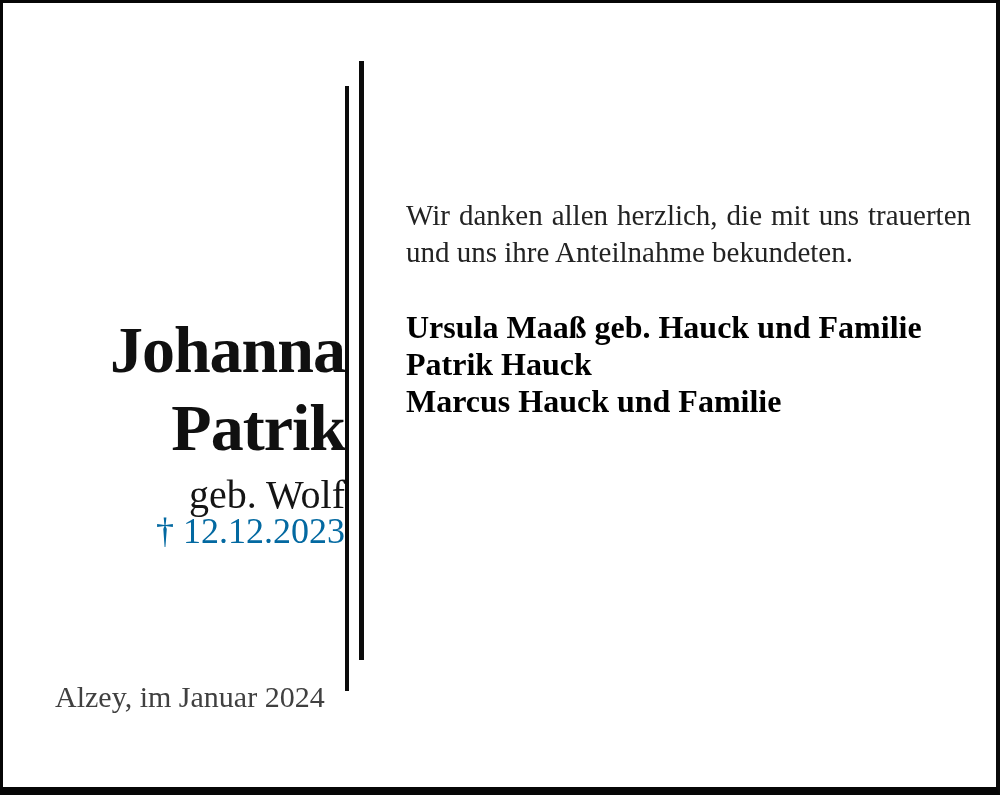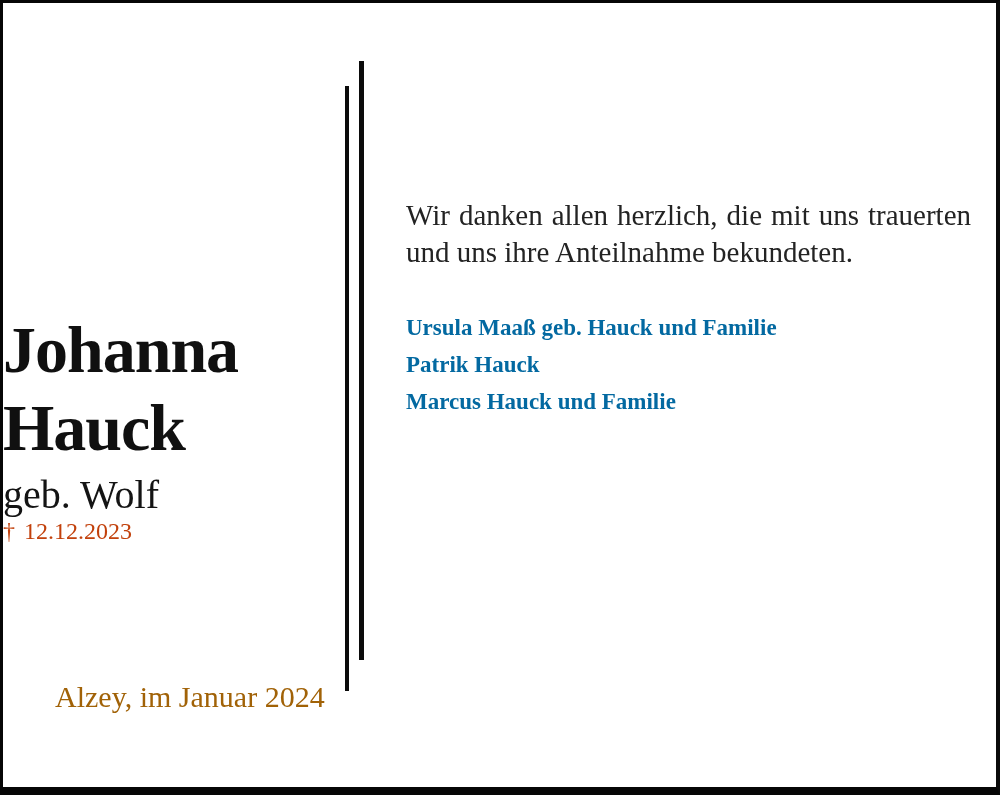--- a/index.html
+++ b/index.html
@@ -41,52 +41,52 @@
     top: 58px;
     width: 5px;
     height: 599px;
   }
   
   .left-block {
     position: absolute;
     left: 0;
     top: 308px;
     width: 342px;
-    text-align: left;
+    text-align: right;
   }
   .name {
     font-weight: bold;
     font-size: 66px;
     line-height: 78px;
     letter-spacing: -1px;
     color: #101010;
     white-space: nowrap;
   }
   .birth-name {
     margin-top: 10px;
     font-weight: normal;
     font-size: 40px;
     line-height: 36px;
     color: #141414;
   }
   .death-date {
-    font-size: 24px;
+    font-size: 36px;
     line-height: 36px;
-    color: #c2410c;
+    color: #0369a1;
   }
   .death-date .dagger {
     margin-right: 9px;
   }
   .place-date {
     position: absolute;
     left: 52px;
     top: 676px;
     font-size: 30px;
     line-height: 36px;
-    color: #a16207;
+    color: #404040;
     white-space: nowrap;
   }
   
   .right-col {
     position: absolute;
     left: 403px;
     top: 174px;
     width: 565px;
     margin-top: 20px;
   }
@@ -100,37 +100,37 @@
     hyphens: none;
   }
   .para.second {
     margin-top: 33px;
   }
   .mourners {
     margin-top: 38px;
   }
   .mourner {
     font-weight: bold;
-    font-size: 23px;
+    font-size: 32px;
     line-height: 37px;
-    color: #0369a1;
+    color: #000000;
     white-space: nowrap;
   }
 </style>
 </head>
 <body>
 
 <div class="page">
 
   <div class="vline thin"></div>
   <div class="vline thick"></div>
 
   <div class="left-block">
     <div class="name">Johanna</div>
-    <div class="name">Hauck</div>
+    <div class="name">Patrik</div>
     <div class="birth-name">geb. Wolf</div>
     <div class="death-date">
       <span class="dagger">†</span><span>12.12.2023</span>
     </div>
   </div>
 
   <div class="place-date">Alzey, im Januar 2024</div>
 
   <div class="right-col">
     <p class="para">Wir danken allen herzlich, die mit uns trauerten und uns ihre Anteilnahme bekundeten.</p>

